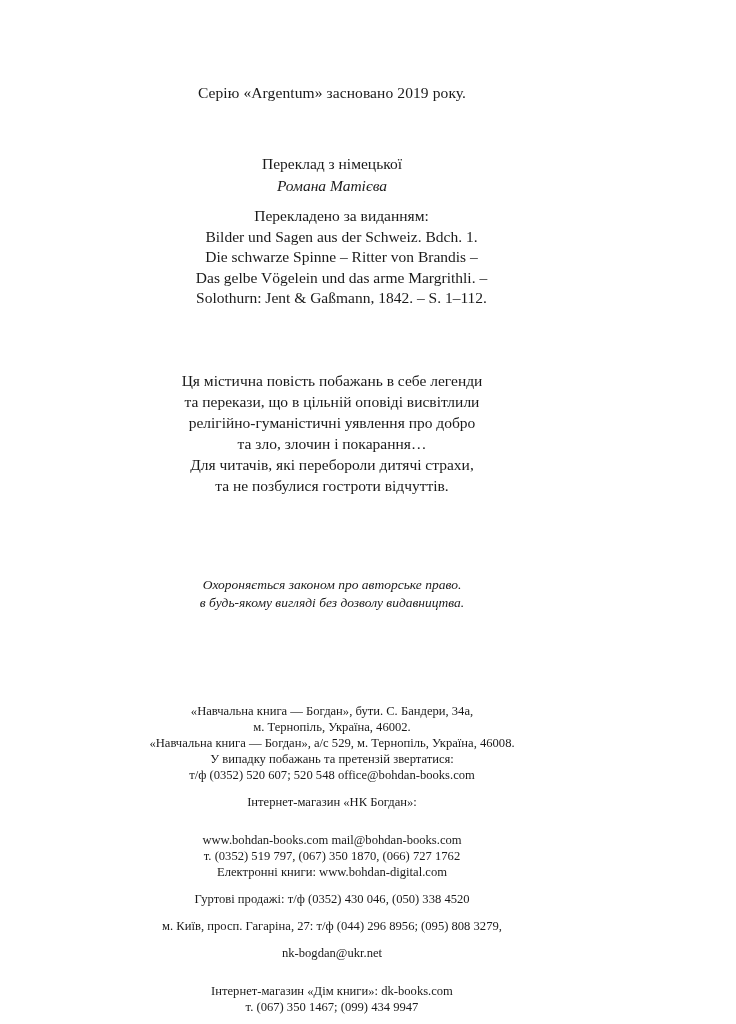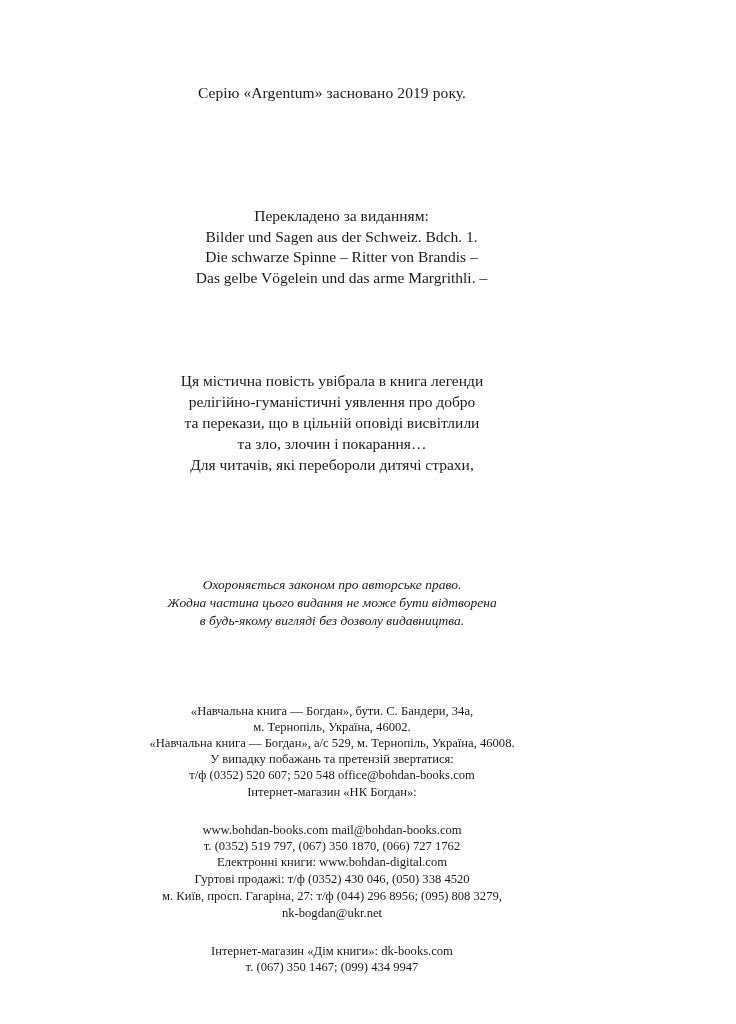--- a/index.html
+++ b/index.html
@@ -89,56 +89,61 @@
 
   
   #publisher-block {
     top: 703px;
   }
   #publisher-block .line {
     font-size: 12.6px;
     line-height: 16px;
   }
   #publisher-block .line.gap-before {
-    margin-top: 1px;
+    margin-top: 11px;
   }
   #publisher-block .line.gap-before-sm {
     margin-top: 22px;
   }
   .it {
   }
 </style>
 </head>
 <body>
 
 <div class="page">
 
   <div class="block" id="series-block">
     <span class="line">Серію «Argentum» засновано 2019 року.</span>
   </div>
 
+  <div class="block" id="translation-block">
+    <span class="line">Переклад з німецької</span>
+    <span class="line translator">Романа Матієва</span>
+  </div>
 
   <div class="block" id="edition-block">
     <span class="line">Перекладено за виданням:</span>
     <span class="line">Bilder und Sagen aus der Schweiz. Bdch. 1.</span>
     <span class="line">Die schwarze Spinne – Ritter von Brandis –</span>
     <span class="line">Das gelbe Vögelein und das arme Margrithli. –</span>
+    <span class="line">Solothurn: Jent &amp; Gaßmann, 1842. – S. 1–112.</span>
   </div>
 
   <div class="block" id="annotation-block">
-    <span class="line">Ця містична повість увібрала в книга легенди</span>
+    <span class="line">Ця містична повість побажань в себе легенди</span>
+    <span class="line">та перекази, що в цільній оповіді висвітлили</span>
     <span class="line">релігійно-гуманістичні уявлення про добро</span>
-    <span class="line">та перекази, що в цільній оповіді висвітлили</span>
     <span class="line">та зло, злочин і покарання…</span>
     <span class="line">Для читачів, які перебороли дитячі страхи,</span>
+    <span class="line">та не позбулися гостроти відчуттів.</span>
   </div>
 
   <div class="block" id="copyright-block">
     <span class="line">Охороняється законом про авторське право.</span>
-    <span class="line">Жодна частина цього видання не може бути відтворена</span>
     <span class="line">в будь-якому вигляді без дозволу видавництва.</span>
   </div>
 
   <div class="block" id="publisher-block">
     <span class="line">«Навчальна книга — Богдан», бути. С. Бандери, 34а,</span>
     <span class="line">м. Тернопіль, Україна, 46002.</span>
     <span class="line">«Навчальна книга — Богдан», а/с 529, м. Тернопіль, Україна, 46008.</span>
     <span class="line">У випадку побажань та претензій звертатися:</span>
     <span class="line"><span>т/ф (0352) 520 607; 520 548 </span><span class="it">office@bohdan-books.com</span></span>
 

